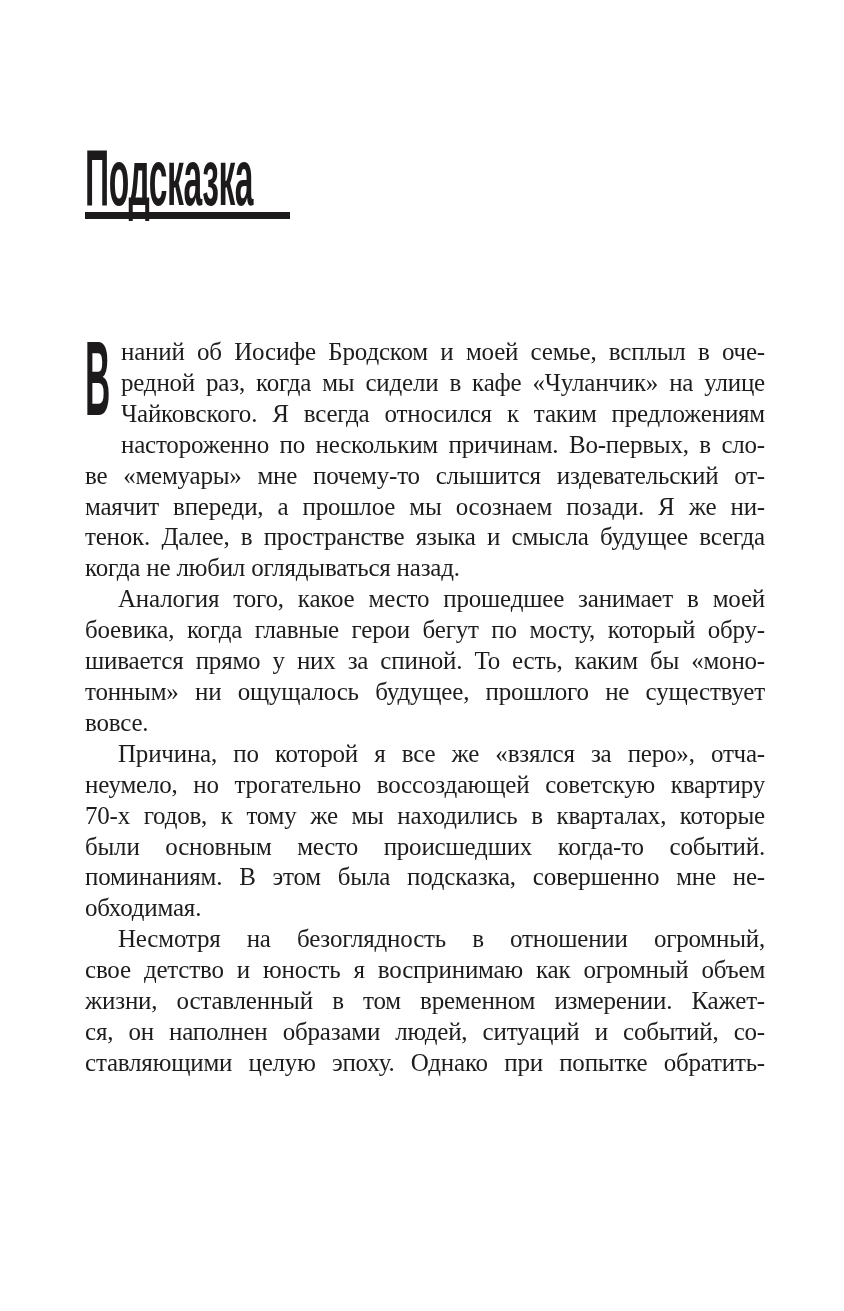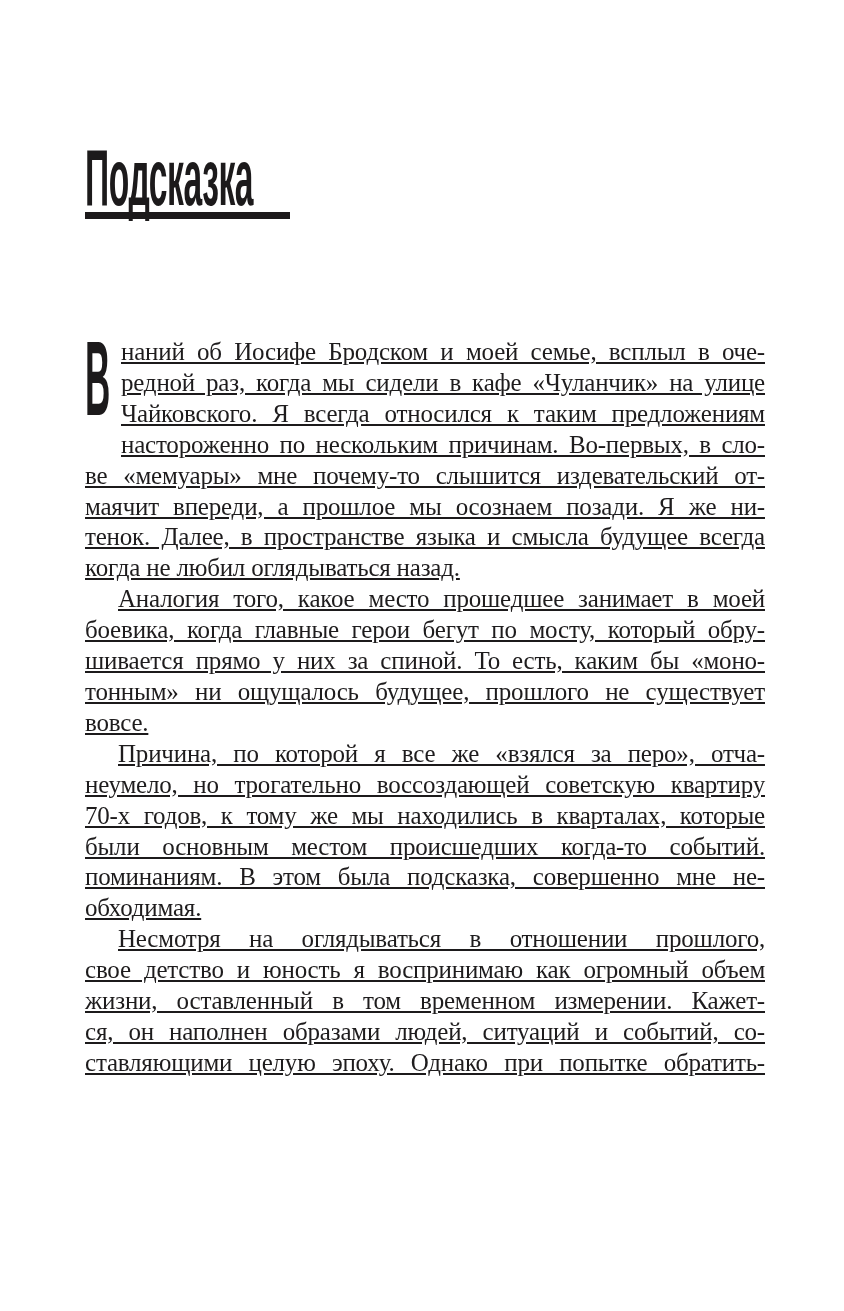--- a/index.html
+++ b/index.html
@@ -13,21 +13,20 @@
     overflow: hidden;
   }
   .page {
     position: relative;
     width: 844px;
     height: 1311px;
     box-sizing: border-box;
     padding: 146px 79px 0 85px;
     background: #ffffff;
     color: #1c1a1b;
-    text-decoration: underline;
   }
   
   h1.chapter-title {
     margin: 0;
     height: 64px;
     line-height: 64px;
     font-weight: 700;
     white-space: nowrap;
     overflow: visible;
   }
@@ -123,25 +122,25 @@
         <div class="line indent">Аналогия того, какое место прошедшее занимает в моей</div>
         <div class="line">боевика, когда главные герои бегут по мосту, который обру-</div>
         <div class="line">шивается прямо у них за спиной. То есть, каким бы «моно-</div>
         <div class="line">тонным» ни ощущалось будущее, прошлого не существует</div>
         <div class="line para-end">вовсе.</div>
       </div>
       <div class="paragraph">
         <div class="line indent">Причина, по которой я все же «взялся за перо», отча-</div>
         <div class="line">неумело, но трогательно воссоздающей советскую квартиру</div>
         <div class="line">70-х годов, к тому же мы находились в кварталах, которые</div>
-        <div class="line">были основным местом происшедших когда-то событий.</div>
+        <div class="line">были основным место происшедших когда-то событий.</div>
         <div class="line">поминаниям. В этом была подсказка, совершенно мне не-</div>
         <div class="line para-end">обходимая.</div>
       </div>
       <div class="paragraph">
-        <div class="line indent">Несмотря на оглядываться в отношении прошлого,</div>
+        <div class="line indent">Несмотря на безоглядность в отношении огромный,</div>
         <div class="line">свое детство и юность я воспринимаю как огромный объем</div>
         <div class="line">жизни, оставленный в том временном измерении. Кажет-</div>
         <div class="line">ся, он наполнен образами людей, ситуаций и событий, со-</div>
         <div class="line">ставляющими целую эпоху. Однако при попытке обратить-</div>
       </div>
     </div>
 </div>
 
 </body></html>

